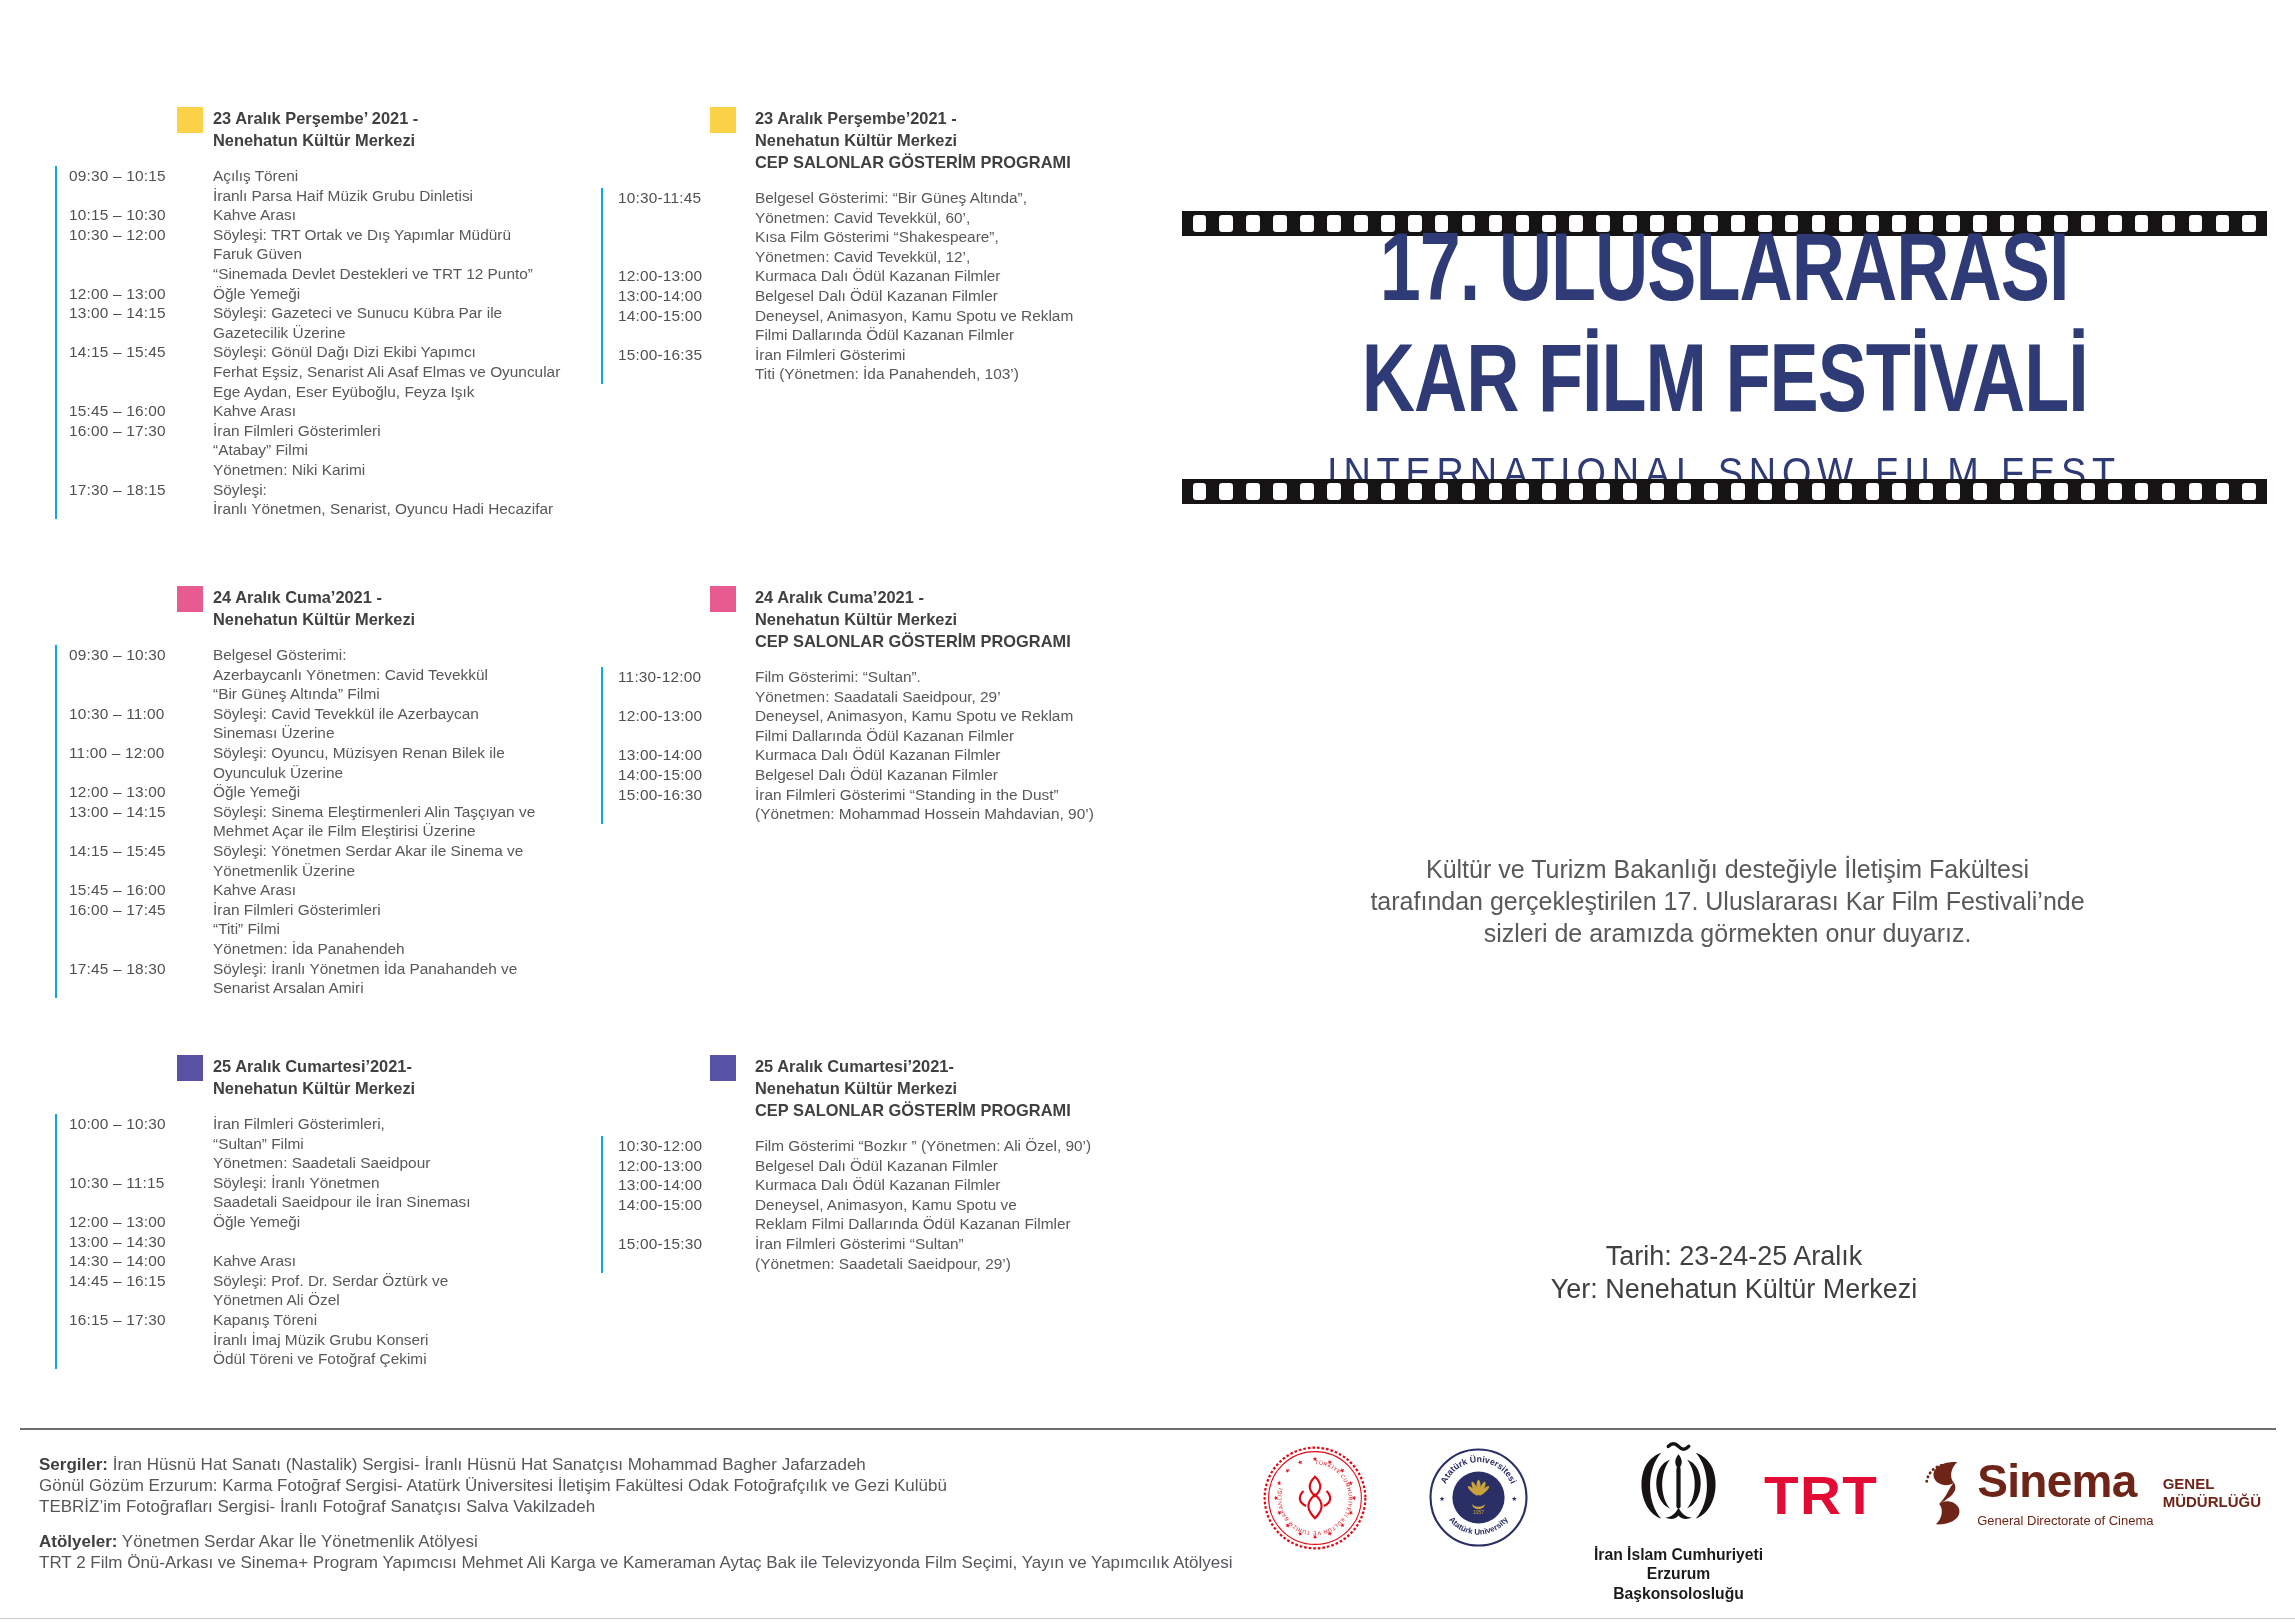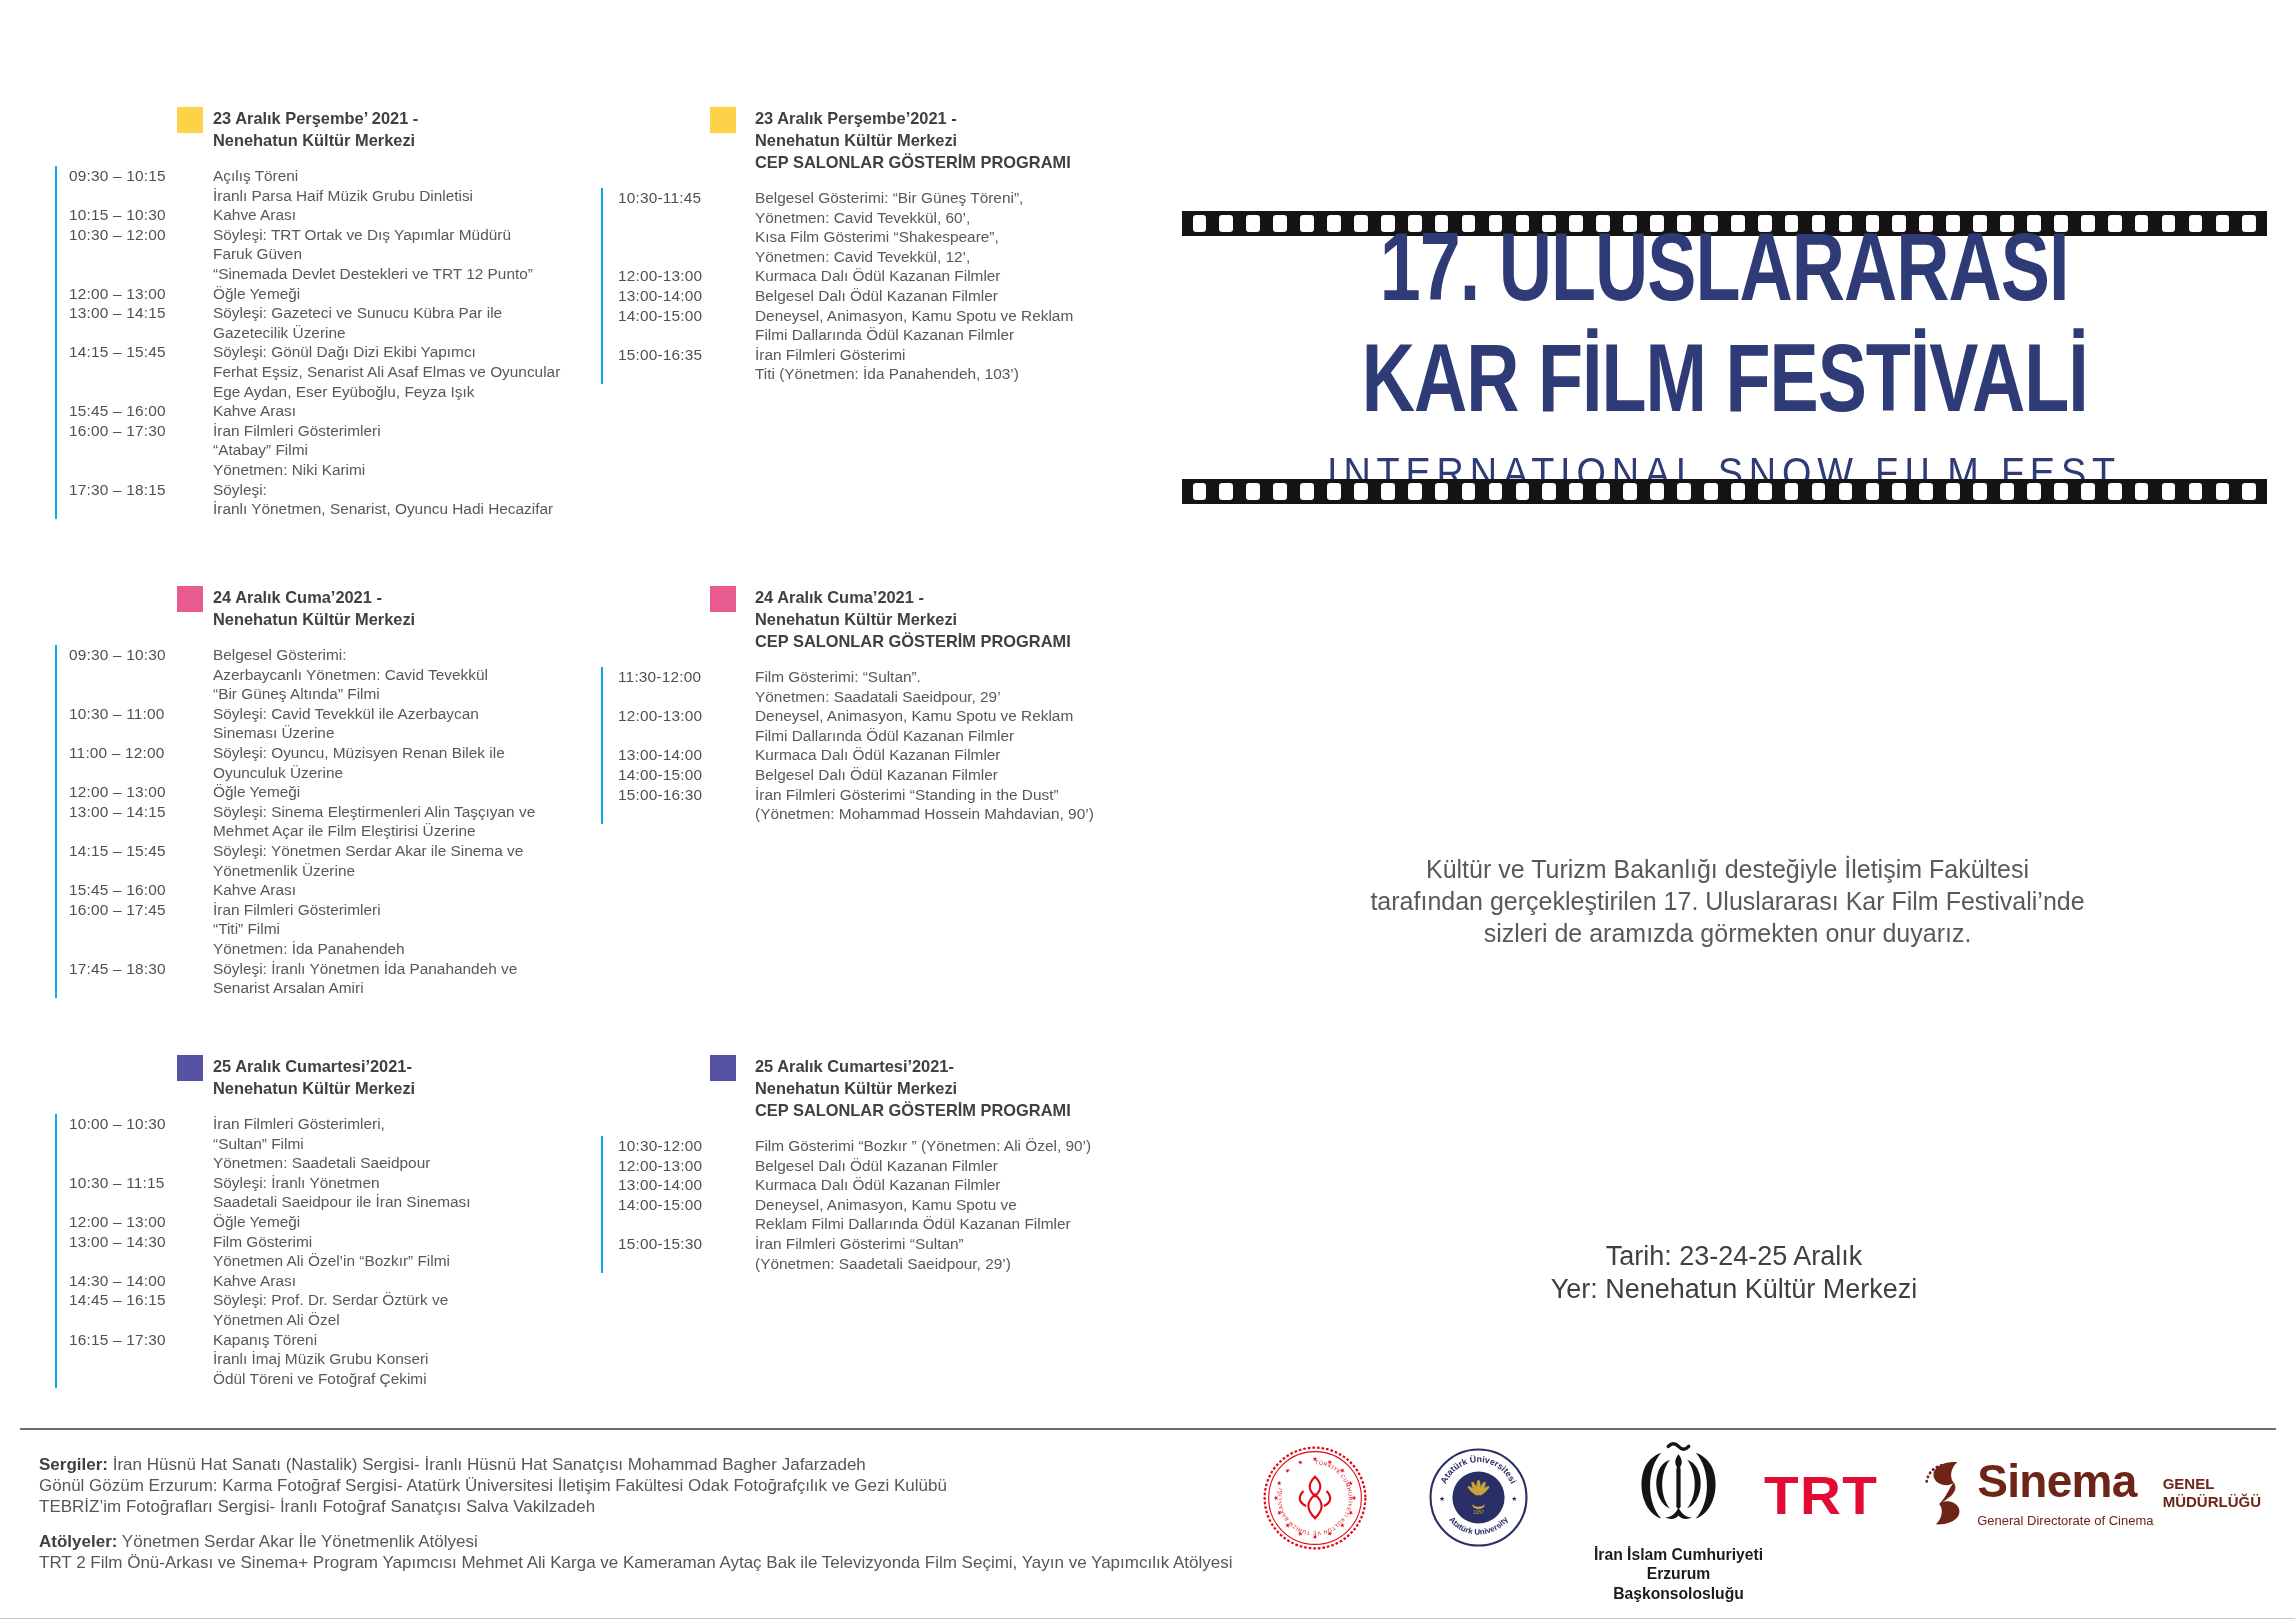--- a/index.html
+++ b/index.html
@@ -147,21 +147,21 @@
         <div class="hdr">
           <div>23 Aralık Perşembe’2021 -</div>
           <div>Nenehatun Kültür Merkezi</div>
           <div>CEP SALONLAR GÖSTERİM PROGRAMI</div>
         </div>
       </div>
     <div class="rows">
         <div class="row">
           <div class="time">10:30-11:45</div>
           <div class="lines">
-            <div>Belgesel Gösterimi: “Bir Güneş Töreni”,</div>
+            <div>Belgesel Gösterimi: “Bir Güneş Altında”,</div>
             <div>Yönetmen: Cavid Tevekkül, 60’,</div>
             <div>Kısa Film Gösterimi “Shakespeare”,</div>
             <div>Yönetmen: Cavid Tevekkül, 12’,</div>
           </div>
         </div>
         <div class="row">
           <div class="time">12:00-13:00</div>
           <div class="lines">
             <div>Kurmaca Dalı Ödül Kazanan Filmler</div>
           </div>
@@ -332,24 +332,20 @@
           </div>
         </div>
         <div class="row">
           <div class="time">12:00 – 13:00</div>
           <div class="lines">
             <div>Öğle Yemeği</div>
           </div>
         </div>
         <div class="row">
           <div class="time">13:00 – 14:30</div>
-          <div class="lines">
-            <div>Film Gösterimi</div>
-            <div>Yönetmen Ali Özel’in “Bozkır” Filmi</div>
-          </div>
         </div>
         <div class="row">
           <div class="time">14:30 – 14:00</div>
           <div class="lines">
             <div>Kahve Arası</div>
           </div>
         </div>
         <div class="row">
           <div class="time">14:45 – 16:15</div>
           <div class="lines">

